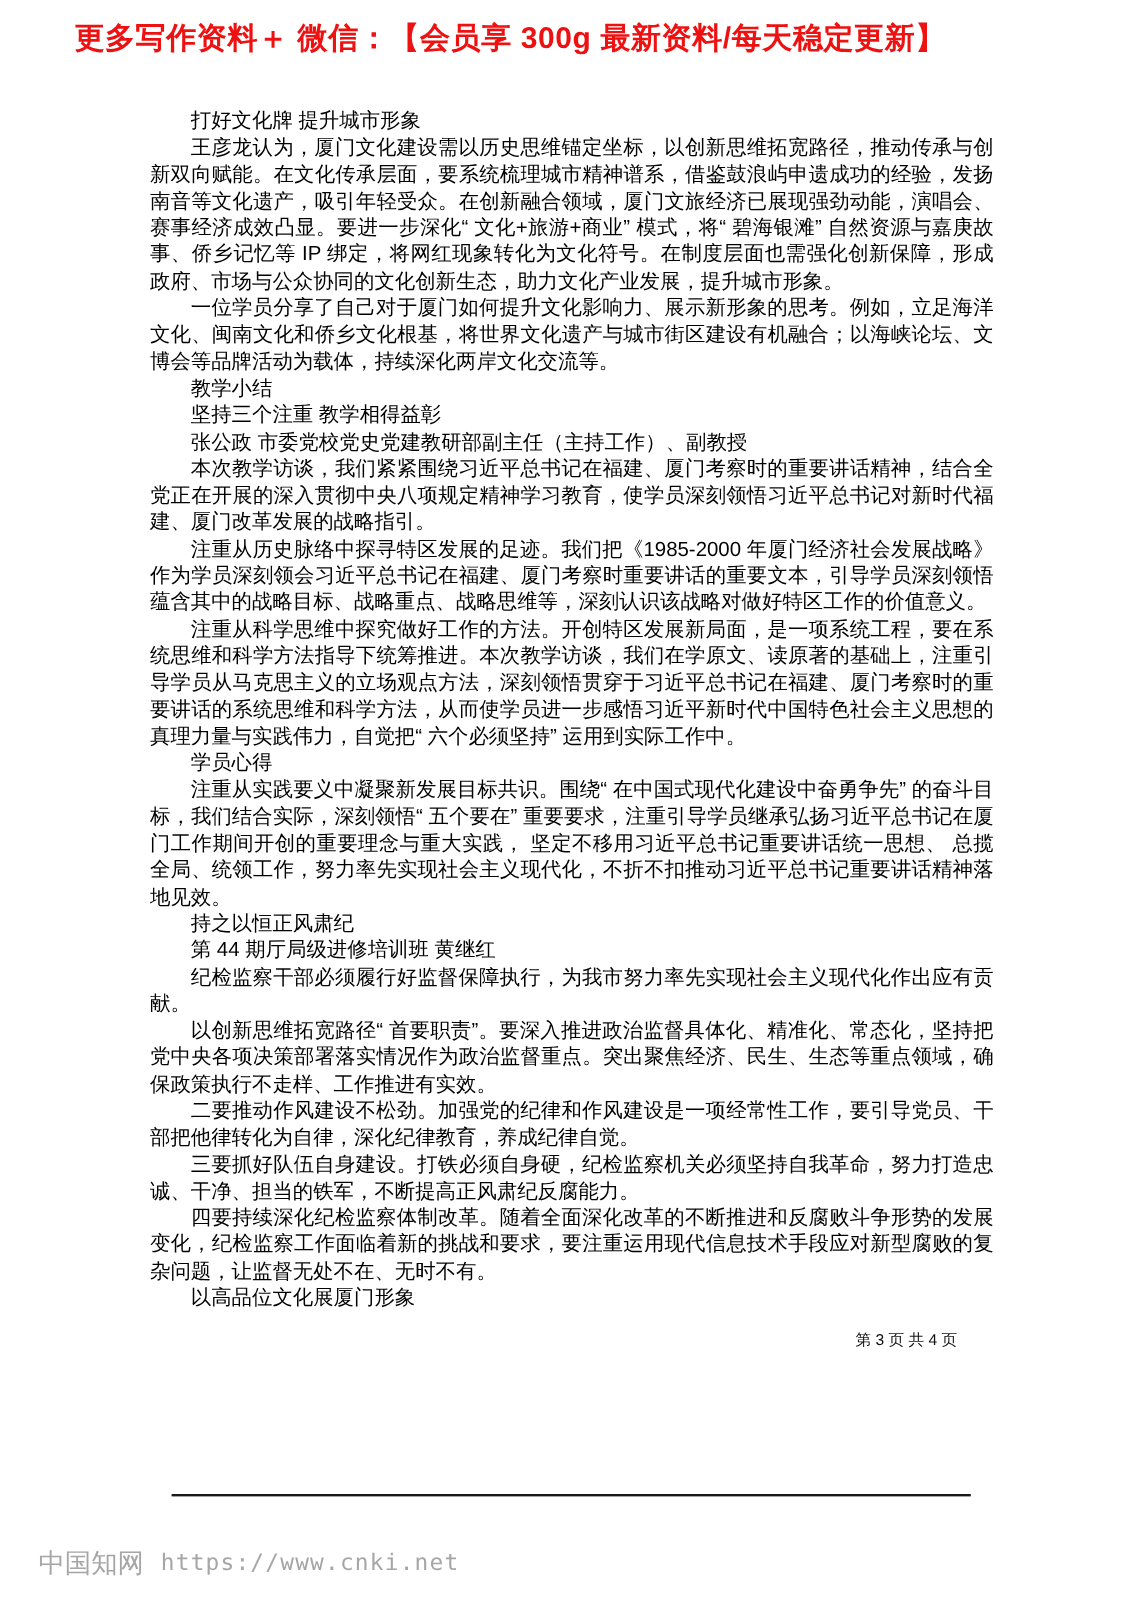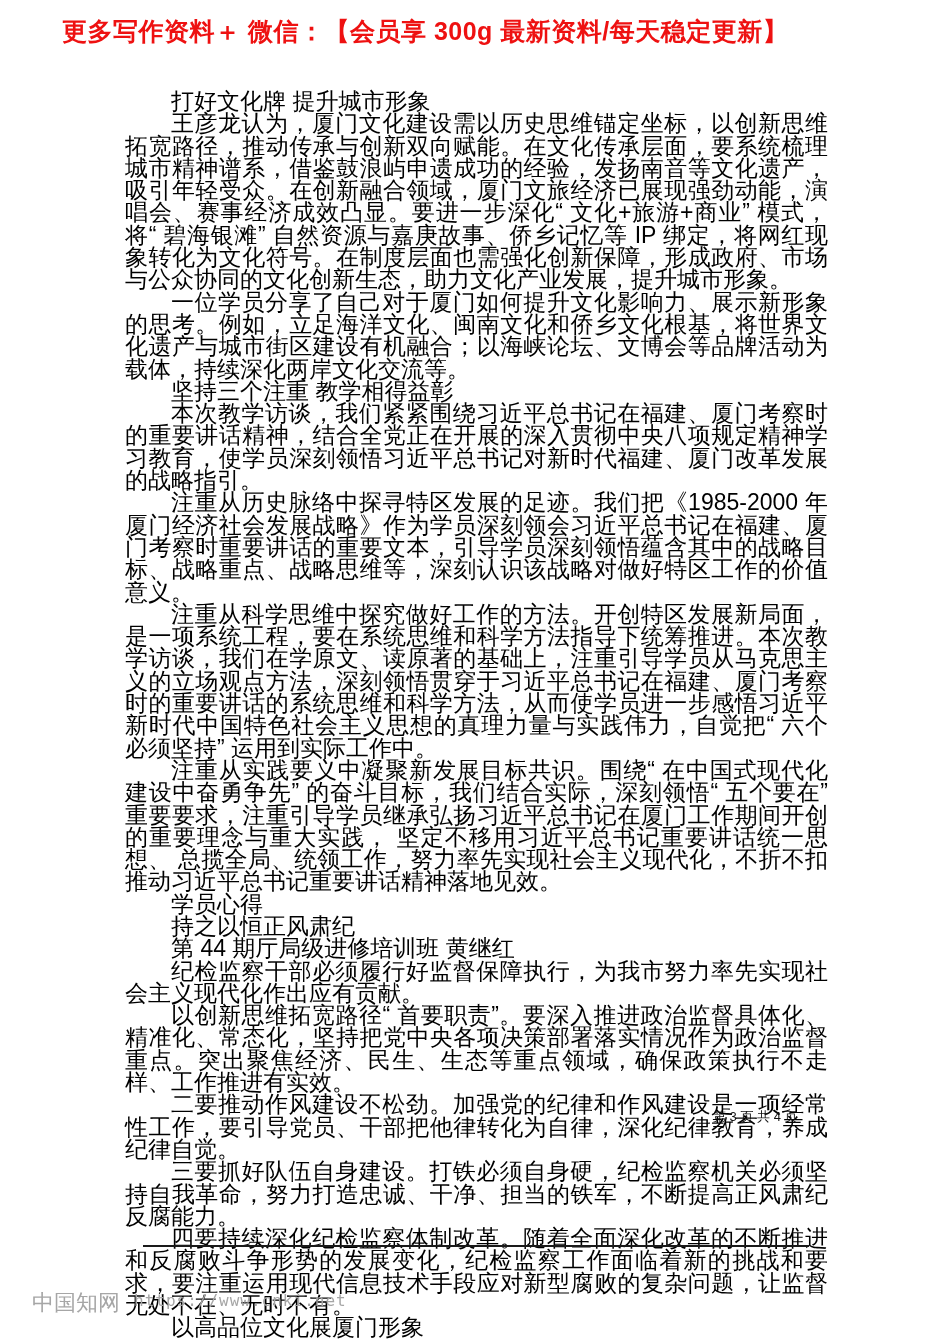--- a/index.html
+++ b/index.html
@@ -22,21 +22,21 @@
     font-weight: bold;
     letter-spacing: 0.5px;
     white-space: nowrap;
     color: #ee1111;
   }
   .doc-body {
     position: absolute;
     left: 125px;
     top: 90px;
     width: 703px;
-    font-size: 23px;
+    font-size: 17px;
     line-height: 22.3px;
     color: #000000;
     text-align: justify;
     text-justify: inter-character;
   }
   .doc-body .para {
     margin: 0;
     text-indent: 2em;
   }
   .page-number {
@@ -62,42 +62,44 @@
     top: 1288px;
     font-size: 22px;
     color: #a6a6a6;
     font-family: "Liberation Serif", serif;
     white-space: nowrap;
   }
   .wm-url {
     position: absolute;
     left: 134px;
     top: 1291px;
-    font-size: 16px;
+    font-size: 19px;
     letter-spacing: 1px;
     color: #a6a6a6;
     font-family: "DejaVu Sans Mono", monospace;
     white-space: nowrap;
   }
 </style>
 </head>
 <body>
 
 <div class="promo-header" style="color: rgb(238, 17, 17);">更多写作资料＋ 微信：【会员享 300g 最新资料/每天稳定更新】</div>
 
 <div class="doc-body">
     <p class="para">打好文化牌 提升城市形象</p>
     <p class="para">王彦龙认为，厦门文化建设需以历史思维锚定坐标，以创新思维拓宽路径，推动传承与创新双向赋能。在文化传承层面，要系统梳理城市精神谱系，借鉴鼓浪屿申遗成功的经验，发扬南音等文化遗产，吸引年轻受众。在创新融合领域，厦门文旅经济已展现强劲动能，演唱会、赛事经济成效凸显。要进一步深化“ 文化+旅游+商业” 模式，将“ 碧海银滩” 自然资源与嘉庚故事、侨乡记忆等 IP 绑定，将网红现象转化为文化符号。在制度层面也需强化创新保障，形成政府、市场与公众协同的文化创新生态，助力文化产业发展，提升城市形象。</p>
     <p class="para">一位学员分享了自己对于厦门如何提升文化影响力、展示新形象的思考。例如，立足海洋文化、闽南文化和侨乡文化根基，将世界文化遗产与城市街区建设有机融合；以海峡论坛、文博会等品牌活动为载体，持续深化两岸文化交流等。</p>
+    <p class="para">教学小结</p>
     <p class="para">坚持三个注重 教学相得益彰</p>
+    <p class="para">张公政 市委党校党史党建教研部副主任（主持工作）、副教授</p>
     <p class="para">本次教学访谈，我们紧紧围绕习近平总书记在福建、厦门考察时的重要讲话精神，结合全党正在开展的深入贯彻中央八项规定精神学习教育，使学员深刻领悟习近平总书记对新时代福建、厦门改革发展的战略指引。</p>
     <p class="para">注重从历史脉络中探寻特区发展的足迹。我们把《1985-2000 年厦门经济社会发展战略》作为学员深刻领会习近平总书记在福建、厦门考察时重要讲话的重要文本，引导学员深刻领悟蕴含其中的战略目标、战略重点、战略思维等，深刻认识该战略对做好特区工作的价值意义。</p>
     <p class="para">注重从科学思维中探究做好工作的方法。开创特区发展新局面，是一项系统工程，要在系统思维和科学方法指导下统筹推进。本次教学访谈，我们在学原文、读原著的基础上，注重引导学员从马克思主义的立场观点方法，深刻领悟贯穿于习近平总书记在福建、厦门考察时的重要讲话的系统思维和科学方法，从而使学员进一步感悟习近平新时代中国特色社会主义思想的真理力量与实践伟力，自觉把“ 六个必须坚持” 运用到实际工作中。</p>
+    <p class="para">学员心得</p>
     <p class="para">注重从实践要义中凝聚新发展目标共识。围绕“ 在中国式现代化建设中奋勇争先” 的奋斗目标，我们结合实际，深刻领悟“ 五个要在” 重要要求，注重引导学员继承弘扬习近平总书记在厦门工作期间开创的重要理念与重大实践， 坚定不移用习近平总书记重要讲话统一思想、 总揽全局、统领工作，努力率先实现社会主义现代化，不折不扣推动习近平总书记重要讲话精神落地见效。</p>
-    <p class="para">学员心得</p>
     <p class="para">持之以恒正风肃纪</p>
     <p class="para">第 44 期厅局级进修培训班 黄继红</p>
     <p class="para">纪检监察干部必须履行好监督保障执行，为我市努力率先实现社会主义现代化作出应有贡献。</p>
     <p class="para">以创新思维拓宽路径“ 首要职责”。要深入推进政治监督具体化、精准化、常态化，坚持把党中央各项决策部署落实情况作为政治监督重点。突出聚焦经济、民生、生态等重点领域，确保政策执行不走样、工作推进有实效。</p>
     <p class="para">二要推动作风建设不松劲。加强党的纪律和作风建设是一项经常性工作，要引导党员、干部把他律转化为自律，深化纪律教育，养成纪律自觉。</p>
     <p class="para">三要抓好队伍自身建设。打铁必须自身硬，纪检监察机关必须坚持自我革命，努力打造忠诚、干净、担当的铁军，不断提高正风肃纪反腐能力。</p>
     <p class="para">四要持续深化纪检监察体制改革。随着全面深化改革的不断推进和反腐败斗争形势的发展变化，纪检监察工作面临着新的挑战和要求，要注重运用现代信息技术手段应对新型腐败的复杂问题，让监督无处不在、无时不有。</p>
     <p class="para">以高品位文化展厦门形象</p>
   </div>
 

